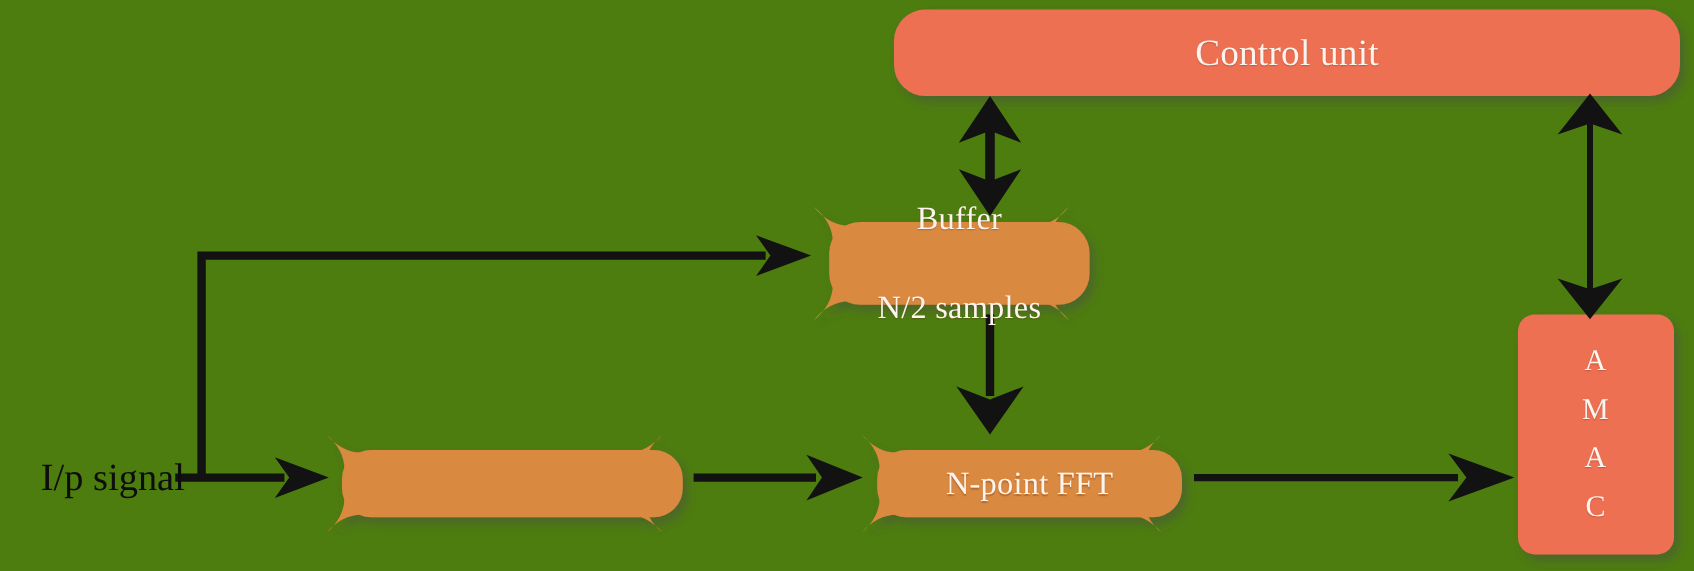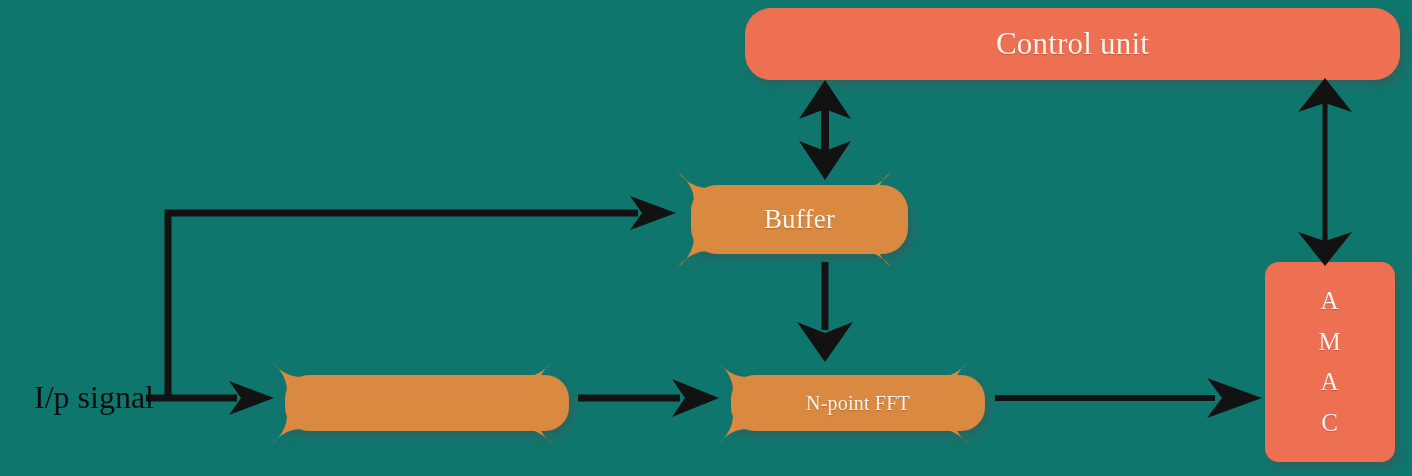--- a/index.html
+++ b/index.html
@@ -8,21 +8,21 @@
     background: #ffffff;
   }
   body {
     font-family: "Liberation Serif", "DejaVu Serif", serif;
   }
 
   #diagram {
     position: relative;
     width: 1412px;
     height: 476px;
-    background: #0f766e;
+    background: #4d7c0f;
     overflow: hidden;
   }
 
   
   #canvas {
     position: absolute;
     left: 0;
     top: 0;
     width: 1412px;
     height: 476px;
@@ -68,21 +68,21 @@
     width: 310px;
     height: 82px;
     font-size: 30px;
   }
 
   .lbl-fft {
     left: 718px;
     top: 362px;
     width: 280px;
     height: 82px;
-    font-size: 20px;
+    font-size: 27px;
   }
 
   .lbl-amac {
     left: 1265px;
     top: 262px;
     width: 130px;
     height: 200px;
     font-size: 25px;
     line-height: 1.62;
     letter-spacing: 1px;
@@ -215,20 +215,21 @@
       <polygon points="1325,266 1352,232 1325,241 1298,232" fill="#121212"></polygon>
     </g>
   </svg>
 
   <div class="node-label lbl-control">
     <span>Control unit</span>
   </div>
 
   <div class="node-label lbl-buffer">
     <span>Buffer</span>
+    <span>N/2 samples</span>
   </div>
 
 
   <div class="node-label lbl-fft">
     <span>N-point FFT</span>
   </div>
 
   <div class="node-label lbl-amac">
     <span>A</span>
     <span>M</span>

